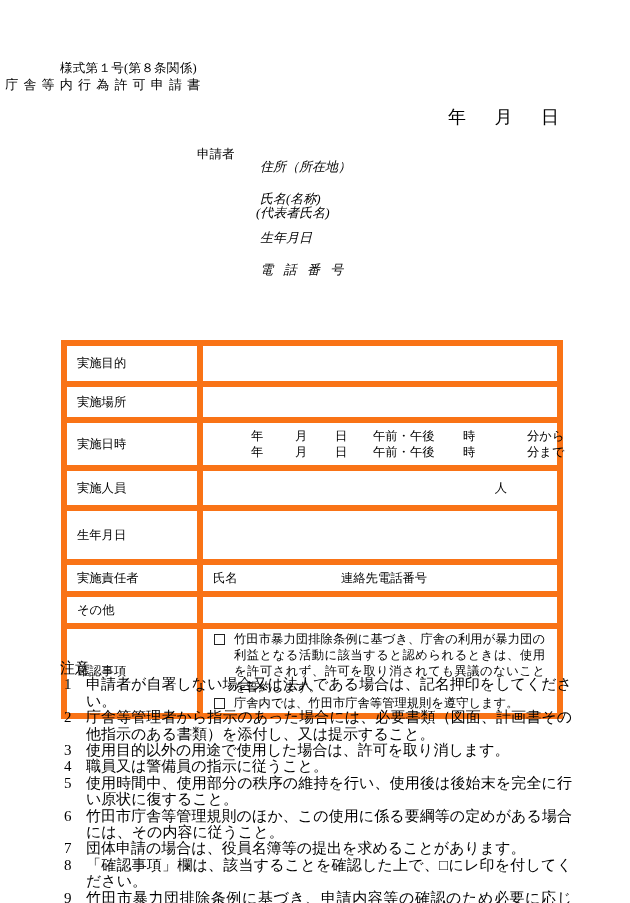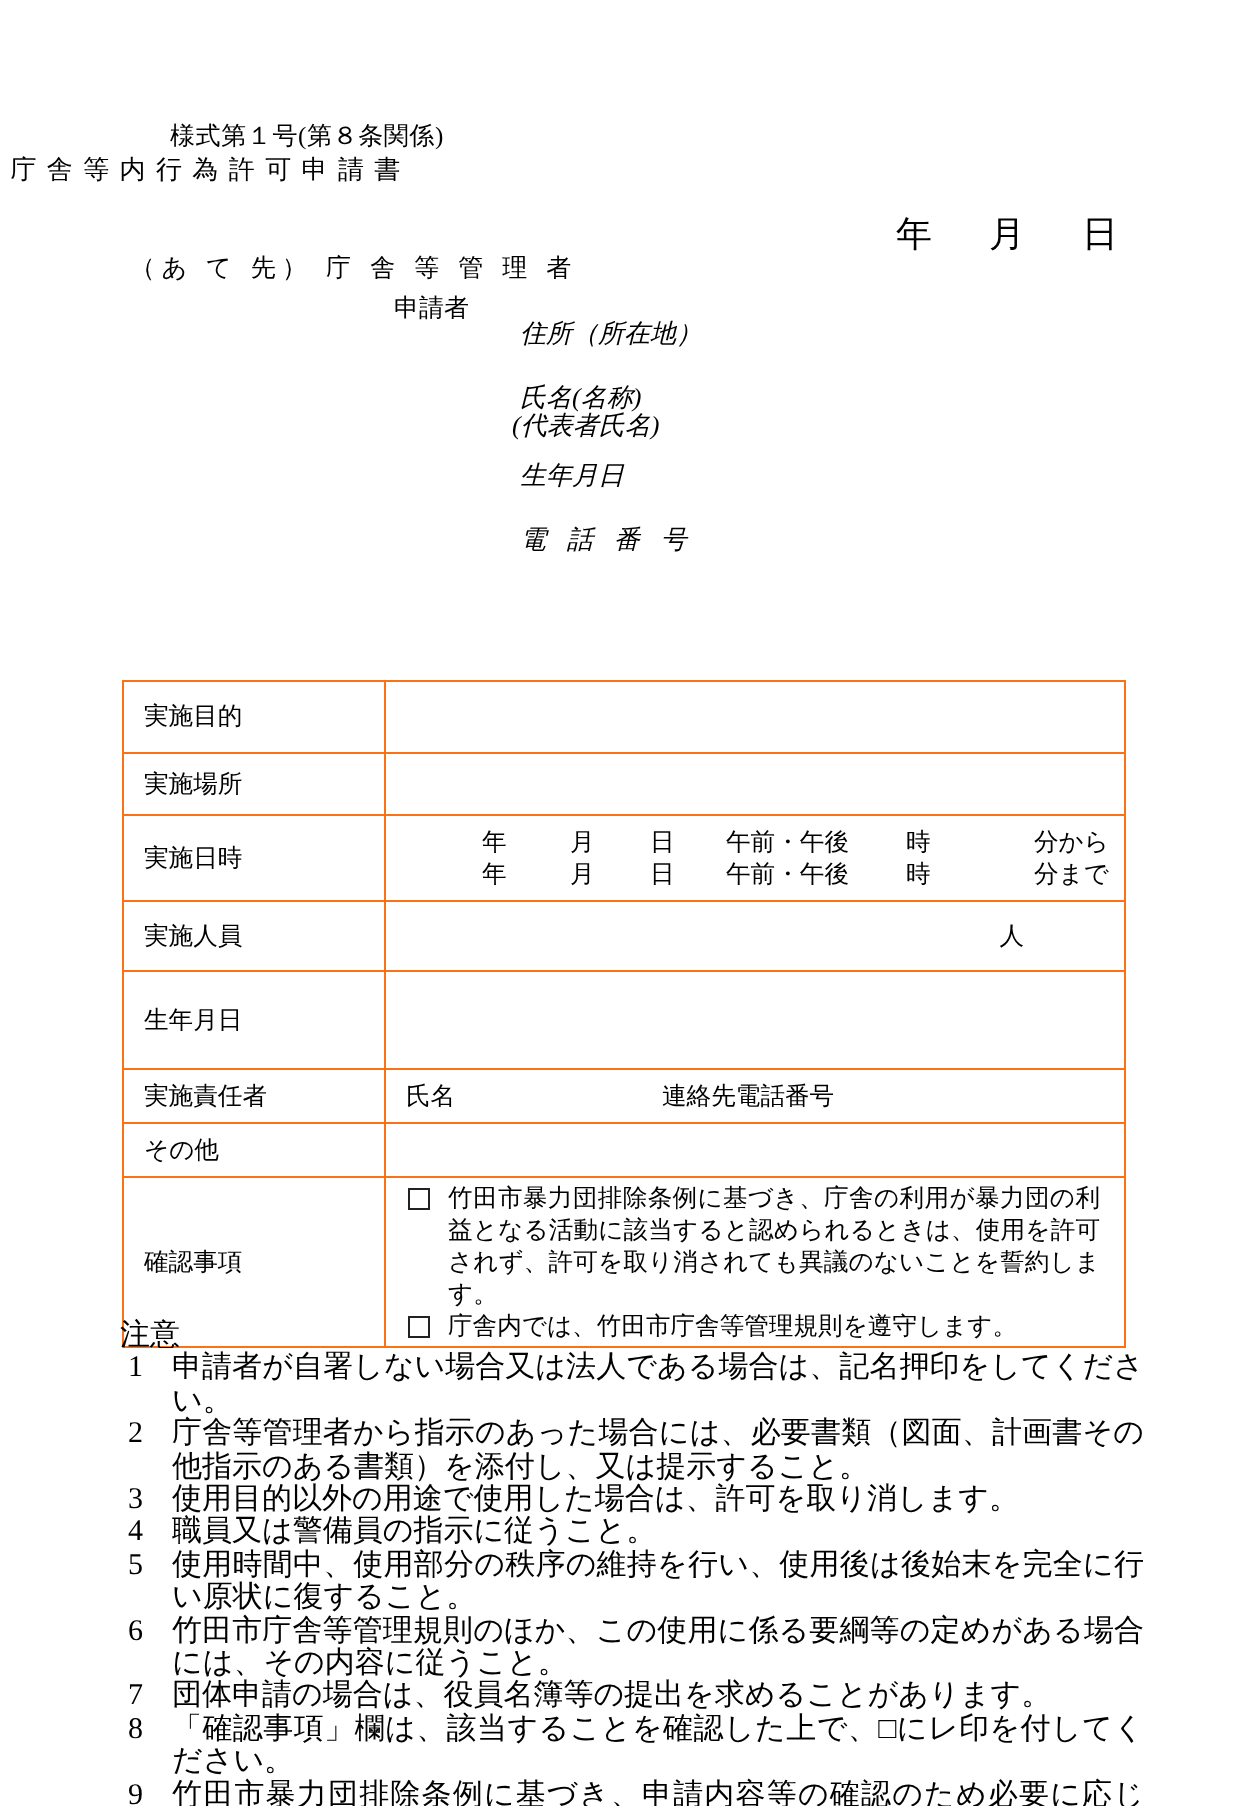--- a/index.html
+++ b/index.html
@@ -25,21 +25,20 @@
   }
 
   
   .form-no {
     position: absolute;
     left: 60px;
     top: 60px;
     font-size: 12.5px;
     letter-spacing: 0.3px;
     white-space: nowrap;
-    margin-left: 25px;
   }
   .doc-title {
     position: absolute;
     left: 0;
     top: 76px;
     width: 630px;
     text-align: left;
     font-size: 13px;
     letter-spacing: 5.2px;
     text-indent: 5.2px;
@@ -101,21 +100,21 @@
   .form-table {
     position: absolute;
     left: 61px;
     top: 340px;
     width: 502px;
     border-collapse: collapse;
     table-layout: fixed;
     font-size: 12.3px;
   }
   .form-table td {
-    border: 1px solid #f97316;
+    border: 6px solid #f97316;
     padding: 0;
     vertical-align: middle;
   }
   .form-table td.label {
     width: 120px;
     padding: 0 0 0 10px;
   }
   .form-table td.value {
     padding: 0 8px 0 10px;
   }
@@ -207,21 +206,20 @@
   <div class="form-no">様式第１号(第８条関係)</div>
 
   <div class="doc-title">庁舎等内行為許可申請書</div>
 
   <div class="date-line">
     <span class="g">年</span>
     <span class="g">月</span>
     <span class="g">日</span>
   </div>
 
-  <div class="addressee">（あ て 先） 庁 舎 等 管 理 者</div>
 
   <div class="applicant-label">申請者</div>
   <div class="applicant-field af-address">住所（所在地）</div>
   <div class="applicant-field af-name">氏名(名称)</div>
   <div class="applicant-field af-rep">(代表者氏名)</div>
   <div class="applicant-field af-birth">生年月日</div>
   <div class="applicant-field af-tel">電 話 番 号</div>
 
 
   <table class="form-table">

